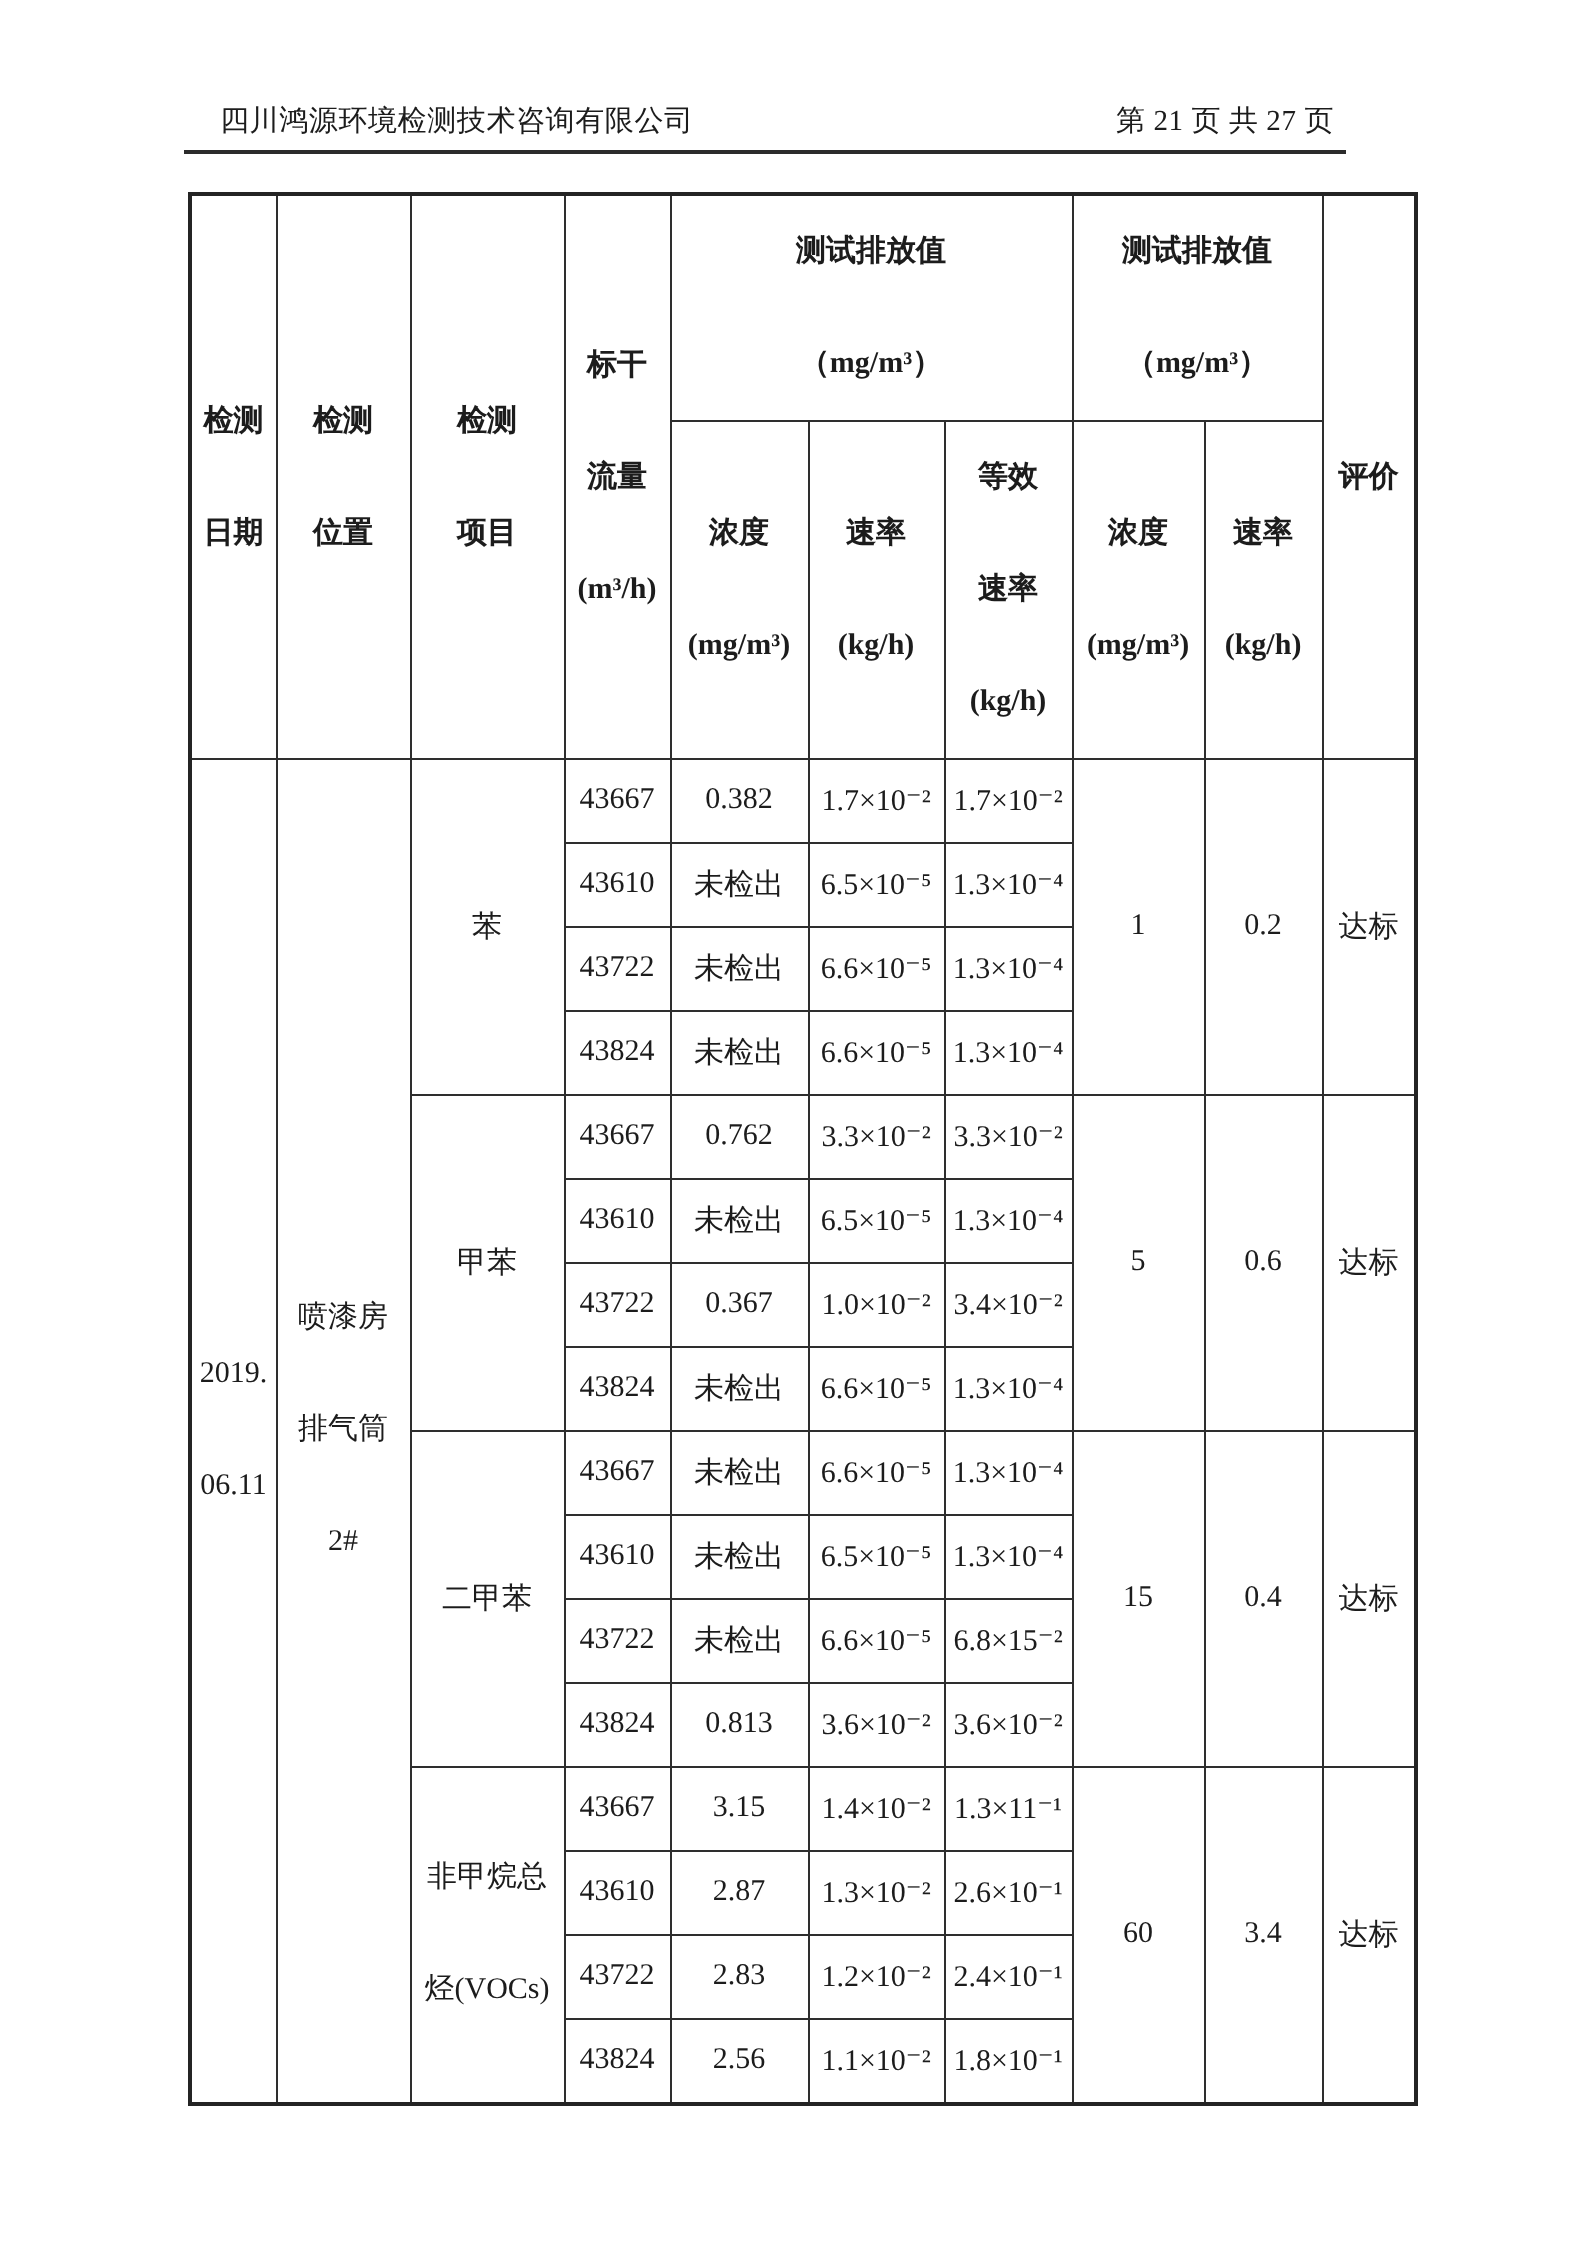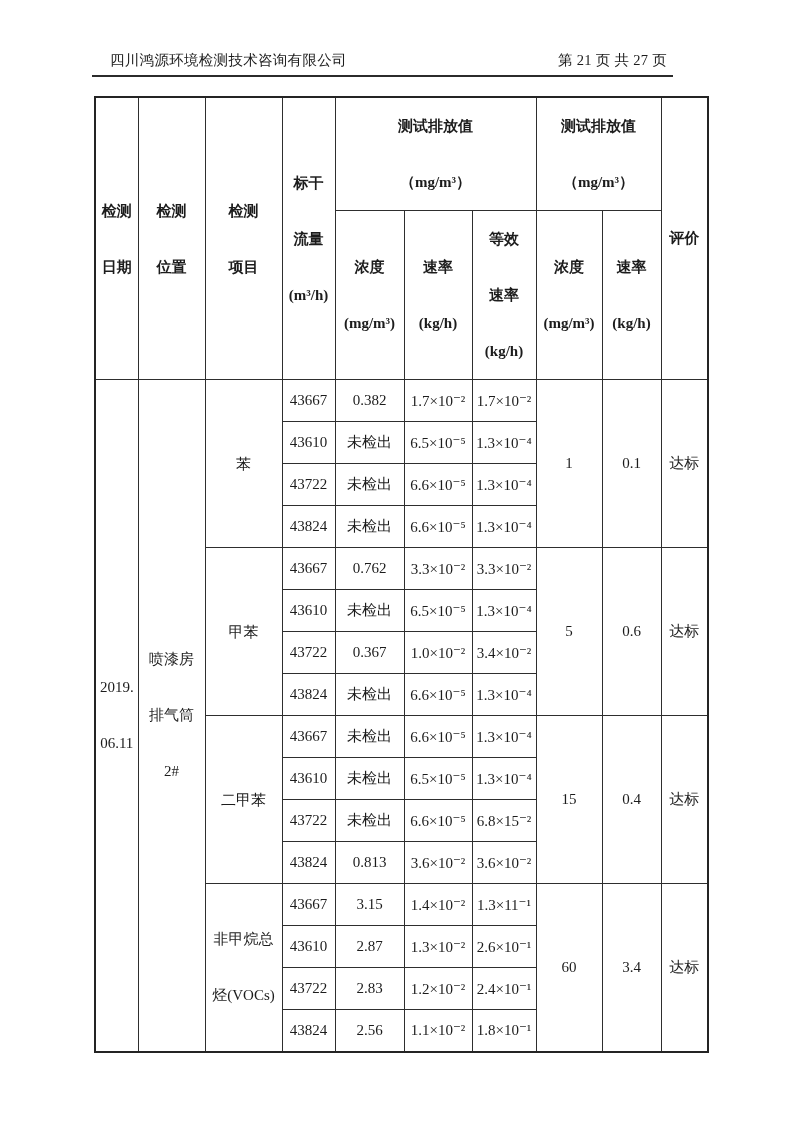--- a/index.html
+++ b/index.html
@@ -99,21 +99,21 @@
 06.11</td>
         <td rowspan="16" class="ml">喷漆房
 排气筒
 2#</td>
         <td rowspan="4" class="ml">苯</td>
         <td>43667</td>
         <td>0.382</td>
         <td>1.7×10⁻²</td>
         <td>1.7×10⁻²</td>
         <td rowspan="4">1</td>
-        <td rowspan="4">0.1</td>
+        <td rowspan="4">0.2</td>
         <td rowspan="4">达标</td>
       </tr>
       <tr>
         <td>43610</td>
         <td>未检出</td>
         <td>6.5×10⁻⁵</td>
         <td>1.3×10⁻⁴</td>
       </tr>
       <tr>
         <td>43722</td>

